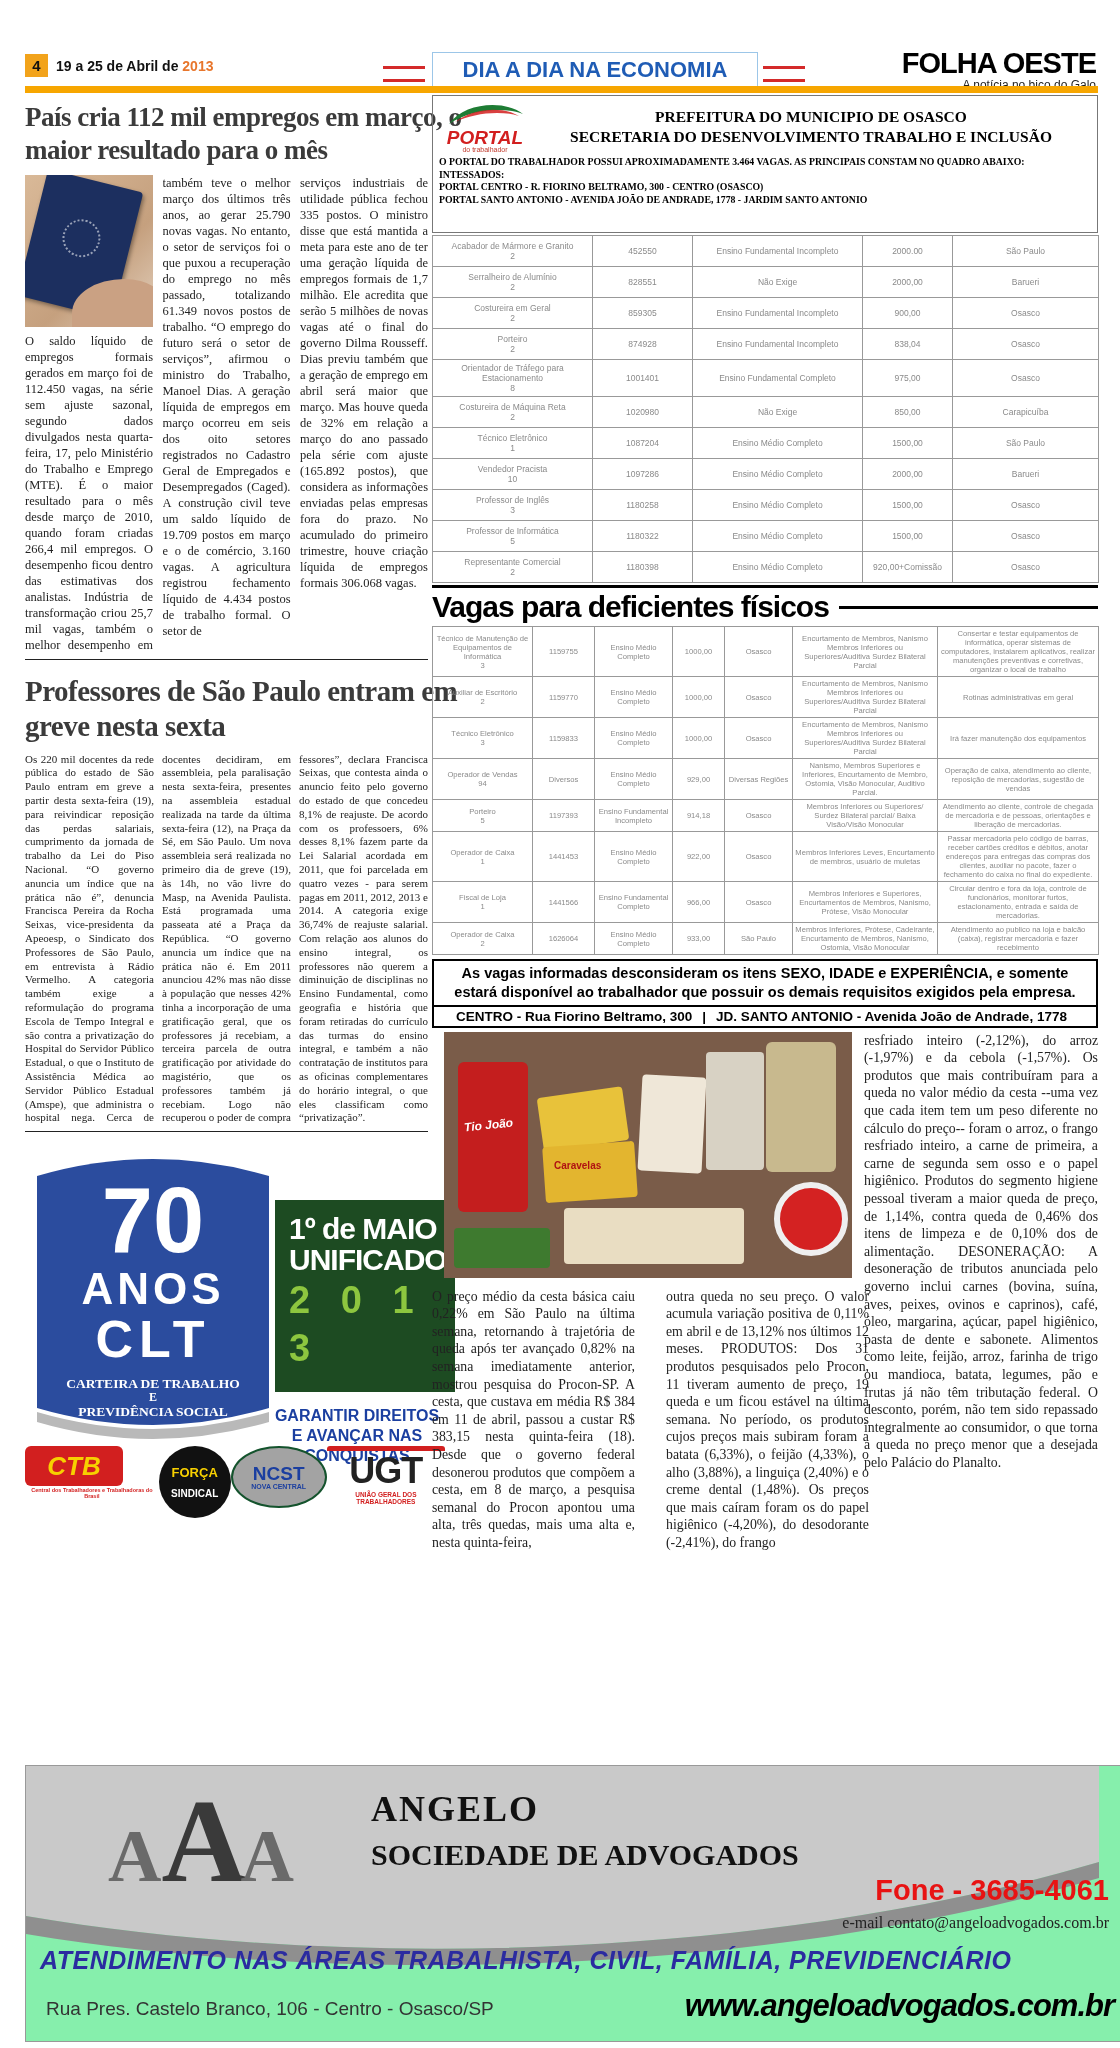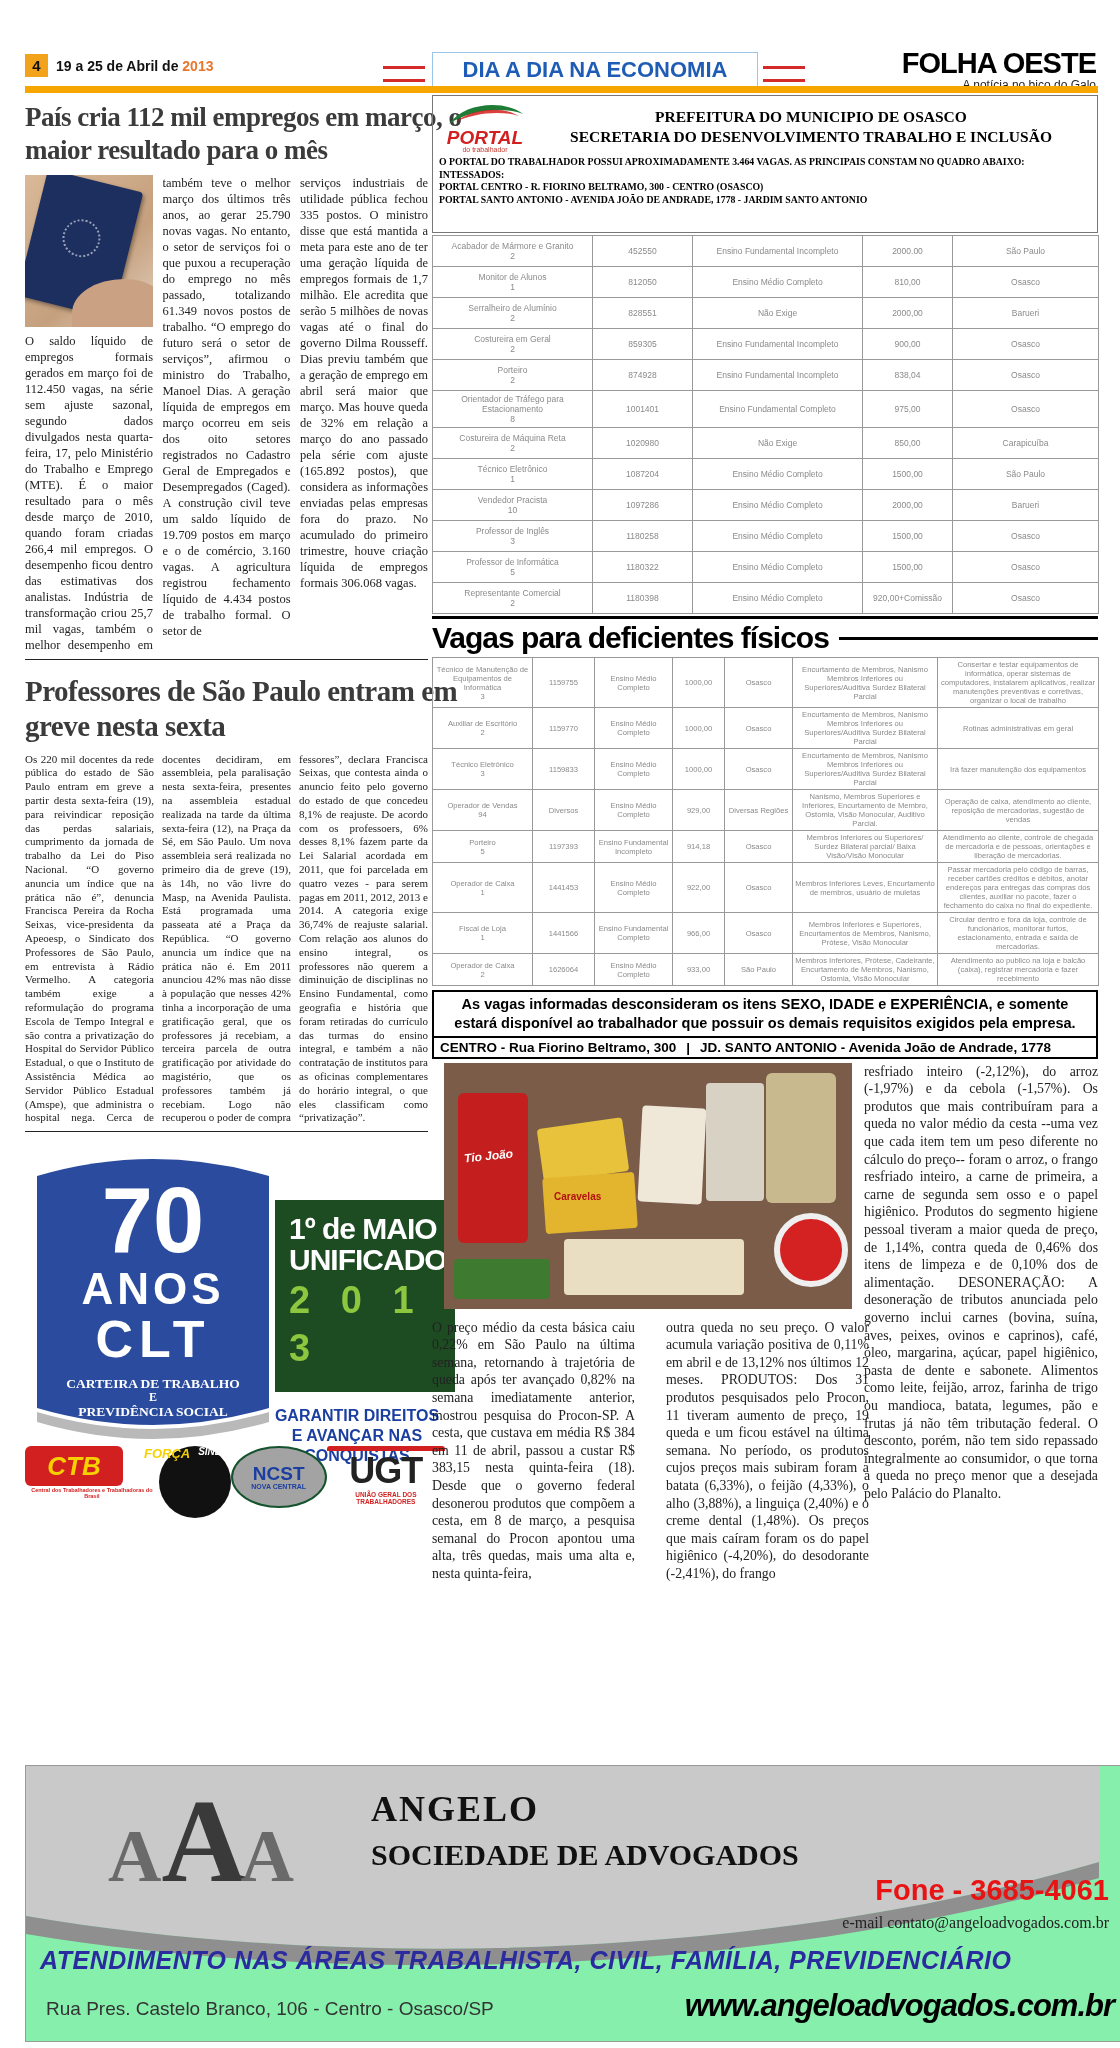--- a/index.html
+++ b/index.html
@@ -71,21 +71,21 @@
   #tbl-portal td{font-size:8.5px;height:24px;}
   #tbl-def td{font-size:7.6px;padding:2px 1px;}
 
   #def-heading{display:flex;align-items:center;border-top:3px solid #000;padding:2px 0;margin-top:2px;}
   #def-heading .txt{font-family:"Liberation Sans",sans-serif;font-weight:bold;font-size:30px;
       letter-spacing:-1px;color:#000;white-space:nowrap;}
   #def-heading .line{flex:1;height:3px;background:#000;margin-left:10px;}
 
   #def-note{border:2px solid #000;margin-top:4px;padding:3px 6px;text-align:center;
       font-family:"Liberation Sans",sans-serif;font-weight:bold;font-size:14.5px;line-height:1.3;color:#000;}
-  #def-footer{border:2px solid #000;border-top:none;padding:2px 6px;display:flex;gap:10px;
+  #def-footer{border:2px solid #000;border-top:none;padding:2px 22px;display:flex;gap:10px;
       font-family:"Liberation Sans",sans-serif;font-weight:bold;font-size:13.5px;color:#000;}
   #def-footer .sep{color:#000;}
 
   
   #cesta-body{position:relative;height:575px;margin-top:2px;}
   #foto-cesta{position:absolute;left:12px;top:2px;width:408px;height:246px;background:#7a5c49;overflow:hidden;}
   #foto-cesta .pk{position:absolute;}
   #foto-cesta .lbl{position:absolute;color:#fff;font-family:"Liberation Sans",sans-serif;font-weight:bold;}
   #cesta-c1{position:absolute;left:0px;top:258px;width:203px;height:315px;}
   #cesta-c2{position:absolute;left:234px;top:258px;width:203px;height:315px;}
@@ -104,21 +104,21 @@
   #maio-panel .l2{font-size:30px;letter-spacing:-1px;line-height:32px;}
   #maio-panel .yr{color:#8DC63F;font-size:38px;letter-spacing:10px;line-height:48px;}
   #maio-slogan{position:absolute;left:232px;top:268px;width:200px;text-align:center;
       color:#1B3FA0;font-family:"Liberation Sans",sans-serif;font-weight:bold;font-size:16px;line-height:20px;}
   #maio-logos{position:absolute;left:0px;top:308px;width:420px;display:flex;align-items:flex-start;justify-content:space-between;}
   .ulogo{text-align:center;font-family:"Liberation Sans",sans-serif;}
   #lg-ctb .box{width:98px;height:40px;background:#D21F1F;border-radius:6px;color:#F7D000;
       font-weight:bold;font-style:italic;font-size:26px;line-height:40px;}
   #lg-ctb .sub{font-size:5.5px;color:#D21F1F;font-weight:bold;margin-top:1px;}
   #lg-forca .circ{width:72px;height:72px;border-radius:50%;background:#111;color:#fff;
-      display:flex;justify-content:center;font-weight:bold;font-style:italic;gap:8px;}
+      display:flex;flex-direction:column;justify-content:center;font-weight:bold;gap:8px;}
   #lg-forca .f1{font-size:13px;color:#F7D000;} #lg-forca .f2{font-size:10px;color:#fff;}
   #lg-ncst .oval{width:92px;height:58px;border-radius:50%;background:#a3a3a3;border:2px solid #14532d;
       display:flex;flex-direction:column;justify-content:center;color:#1B3FA0;font-weight:bold;}
   #lg-ncst .n1{font-size:19px;line-height:19px;} #lg-ncst .n2{font-size:7px;}
   #lg-ugt .ugt{font-size:36px;font-weight:bold;color:#222;letter-spacing:-1px;line-height:40px;border-top:5px solid #D21F1F;border-radius:3px;}
   #lg-ugt .sub{font-size:6.5px;color:#D21F1F;font-weight:bold;}
 
   
   #ad-angelo{position:absolute;left:25px;top:1765px;width:1073px;height:275px;background:#86efac;
      border:1px solid #999;overflow:hidden;padding-left:40px;}
@@ -276,28 +276,20 @@
       <tbody id="portal-rows">
           <tr>
             <td>Acabador de Mármore e Granito
 2</td>
             <td>452550</td>
             <td>Ensino Fundamental Incompleto</td>
             <td>2000.00</td>
             <td>São Paulo</td>
           </tr>
           <tr>
-            <td>Monitor de Alunos
-1</td>
-            <td>812050</td>
-            <td>Ensino Médio Completo</td>
-            <td>810,00</td>
-            <td>Osasco</td>
-          </tr>
-          <tr>
             <td>Serralheiro de Alumínio
 2</td>
             <td>828551</td>
             <td>Não Exige</td>
             <td>2000,00</td>
             <td>Barueri</td>
           </tr>
           <tr>
             <td>Costureira em Geral
 2</td>

